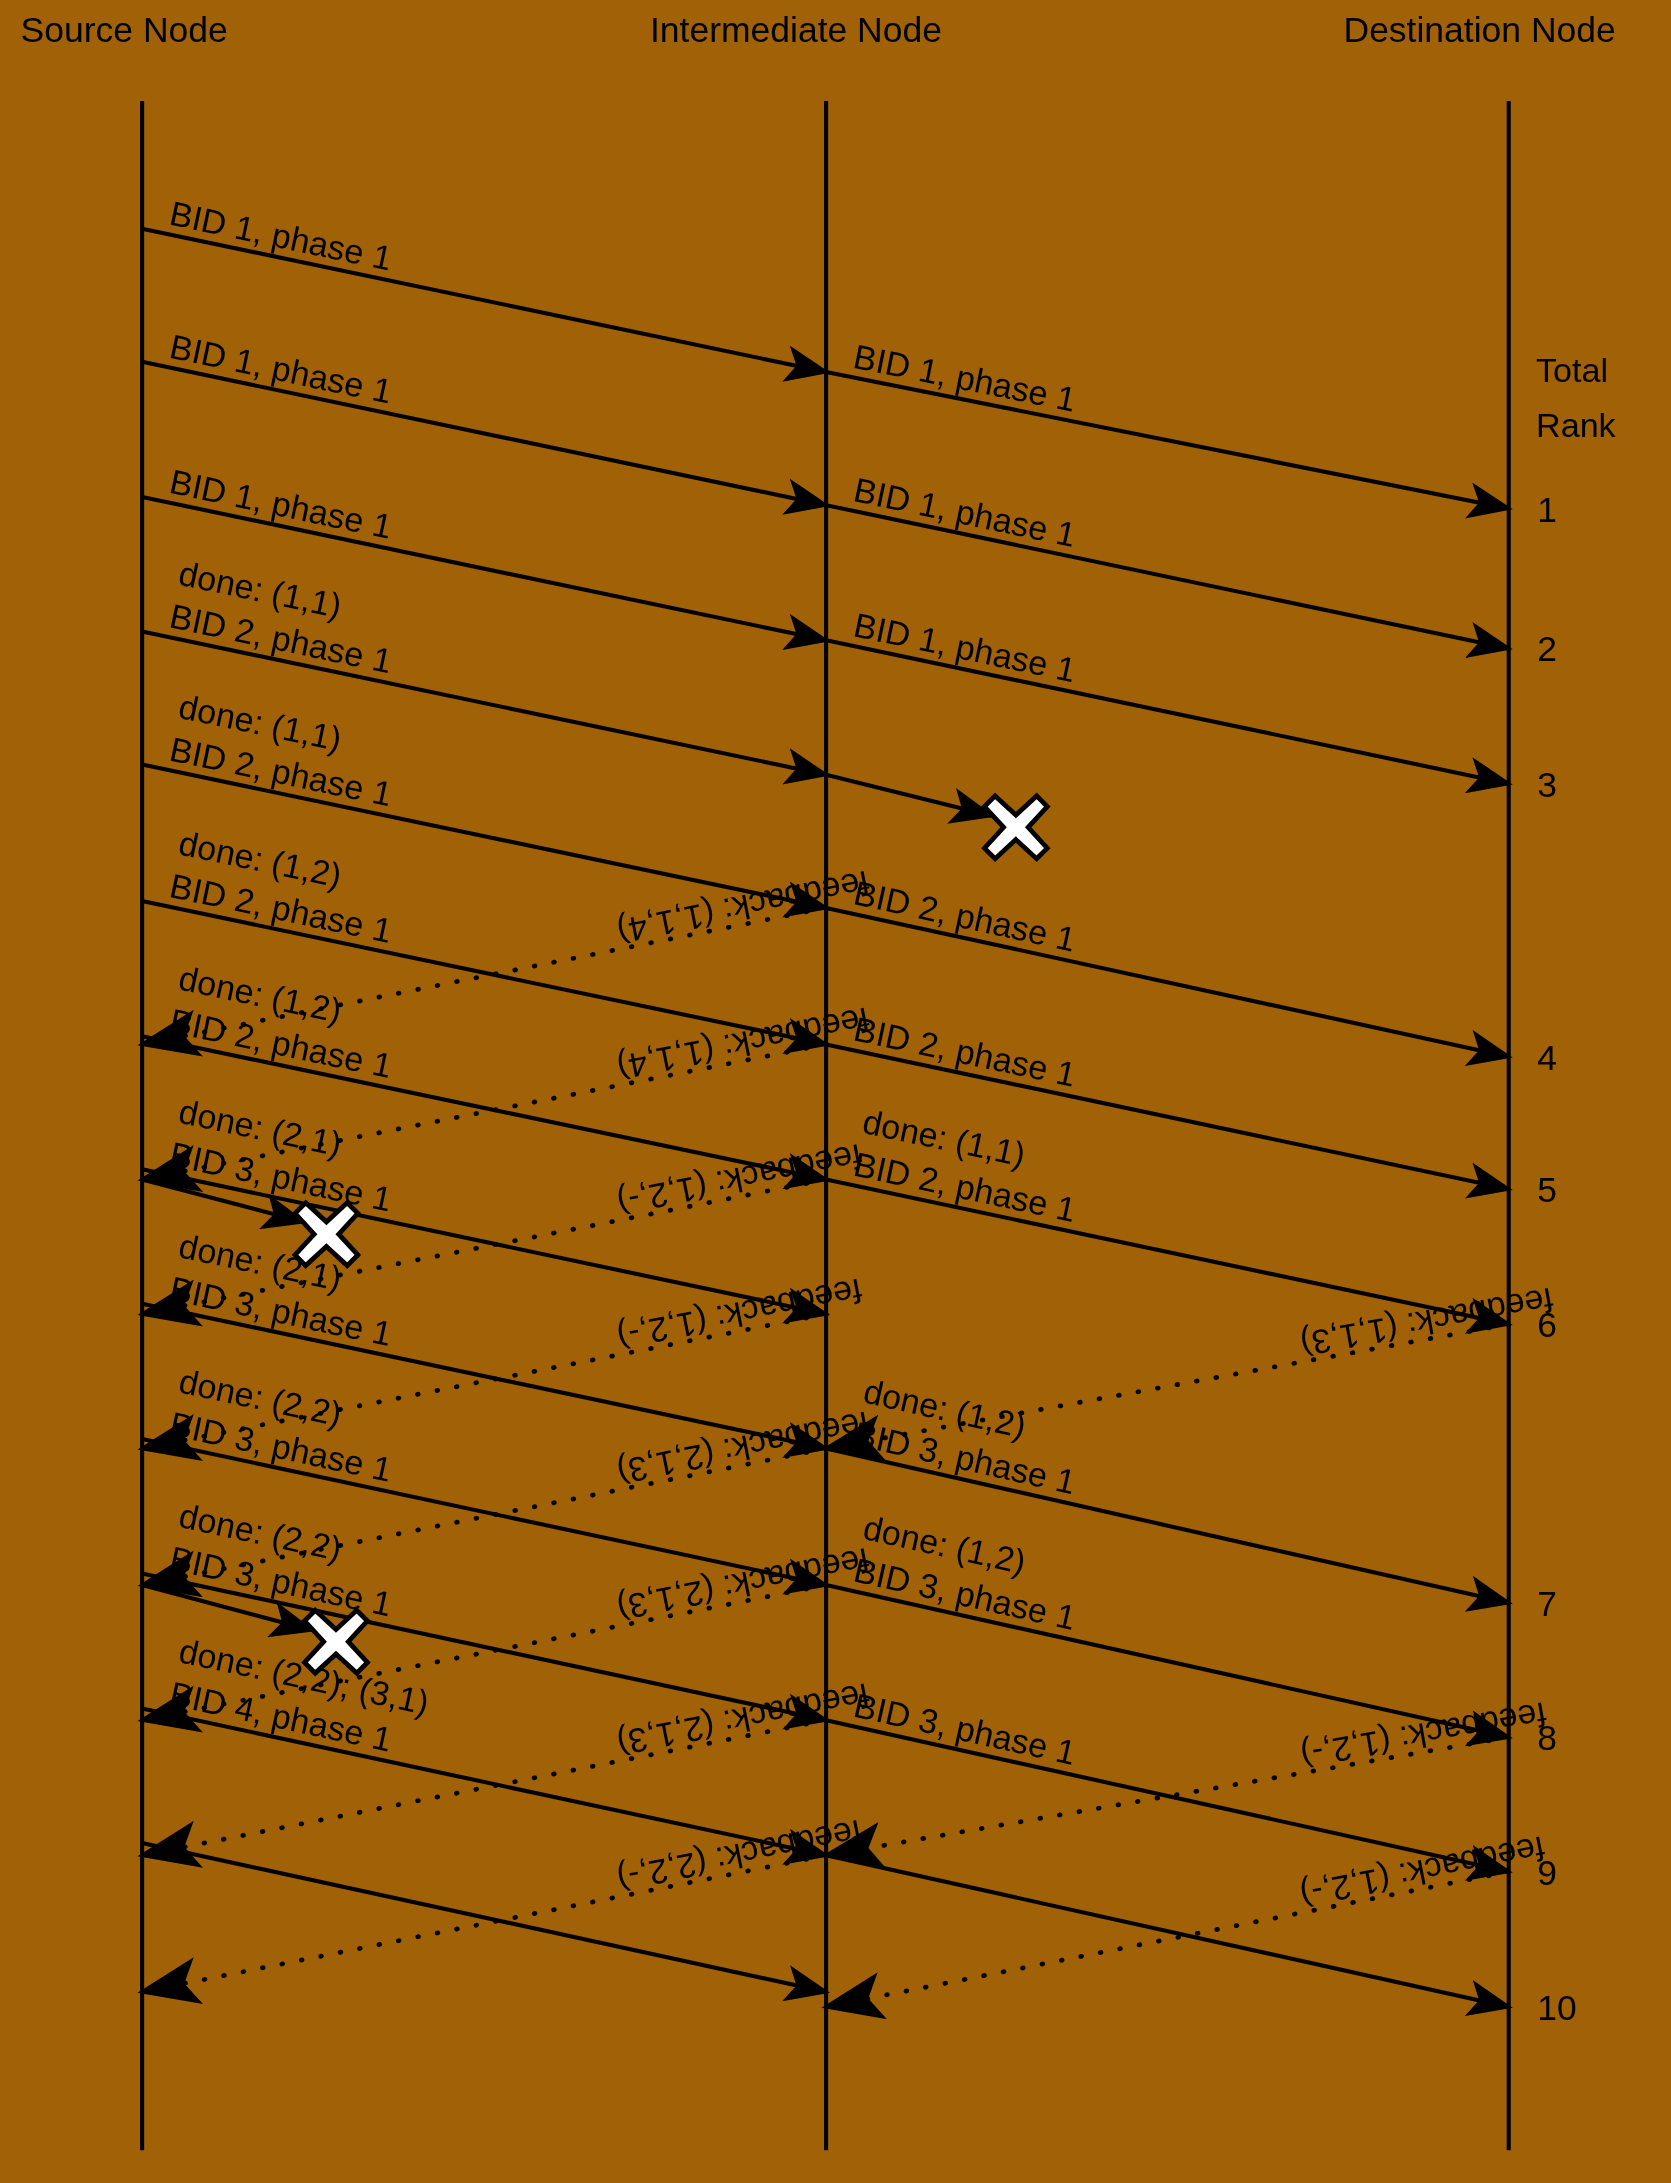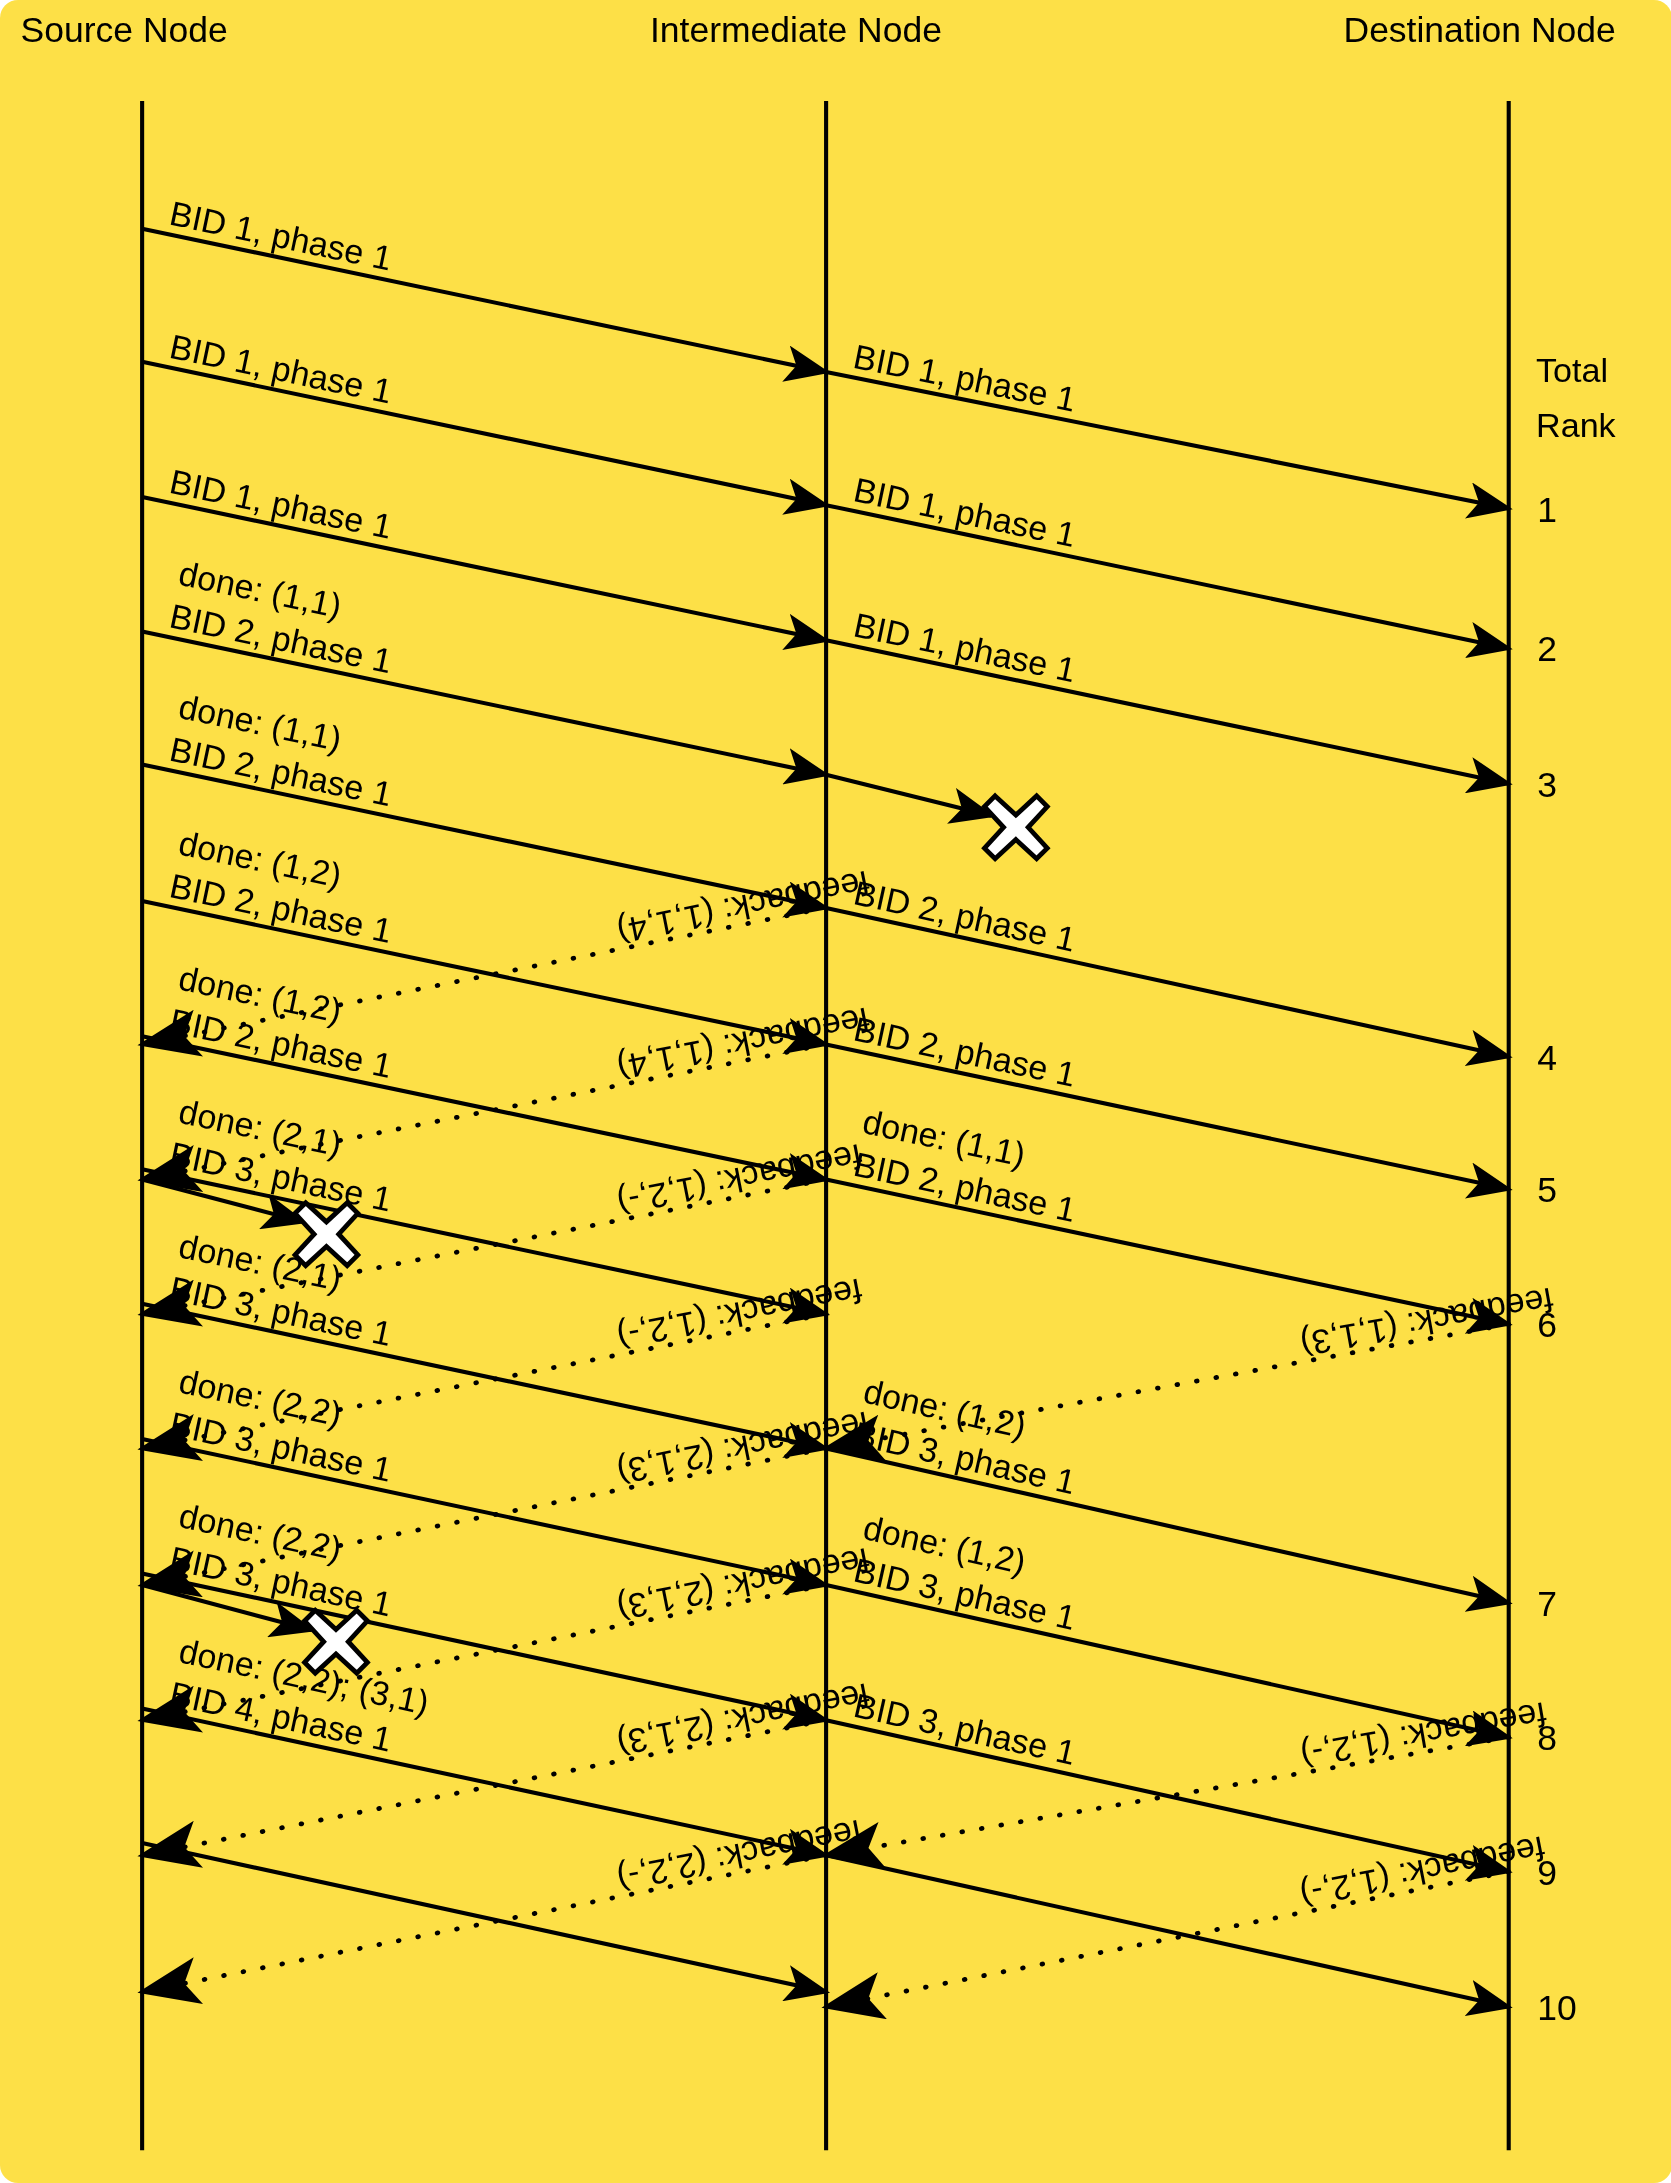--- a/index.html
+++ b/index.html
@@ -4,24 +4,23 @@
 <style>
   html, body {
     margin: 0;
     padding: 0;
     background: #ffffff;
   }
   #page {
     position: relative;
     width: 1672px;
     height: 2183px;
-    background: #fde047;
+    background: #a16207;
     font-family: "Liberation Sans", sans-serif;
     overflow: hidden;
-    border-radius: 18px;
   }
   svg#diagram {
     position: absolute;
     top: 0;
     left: 0;
     width: 1672px;
     height: 2183px;
     display: block;
   }
   .lifeline {

